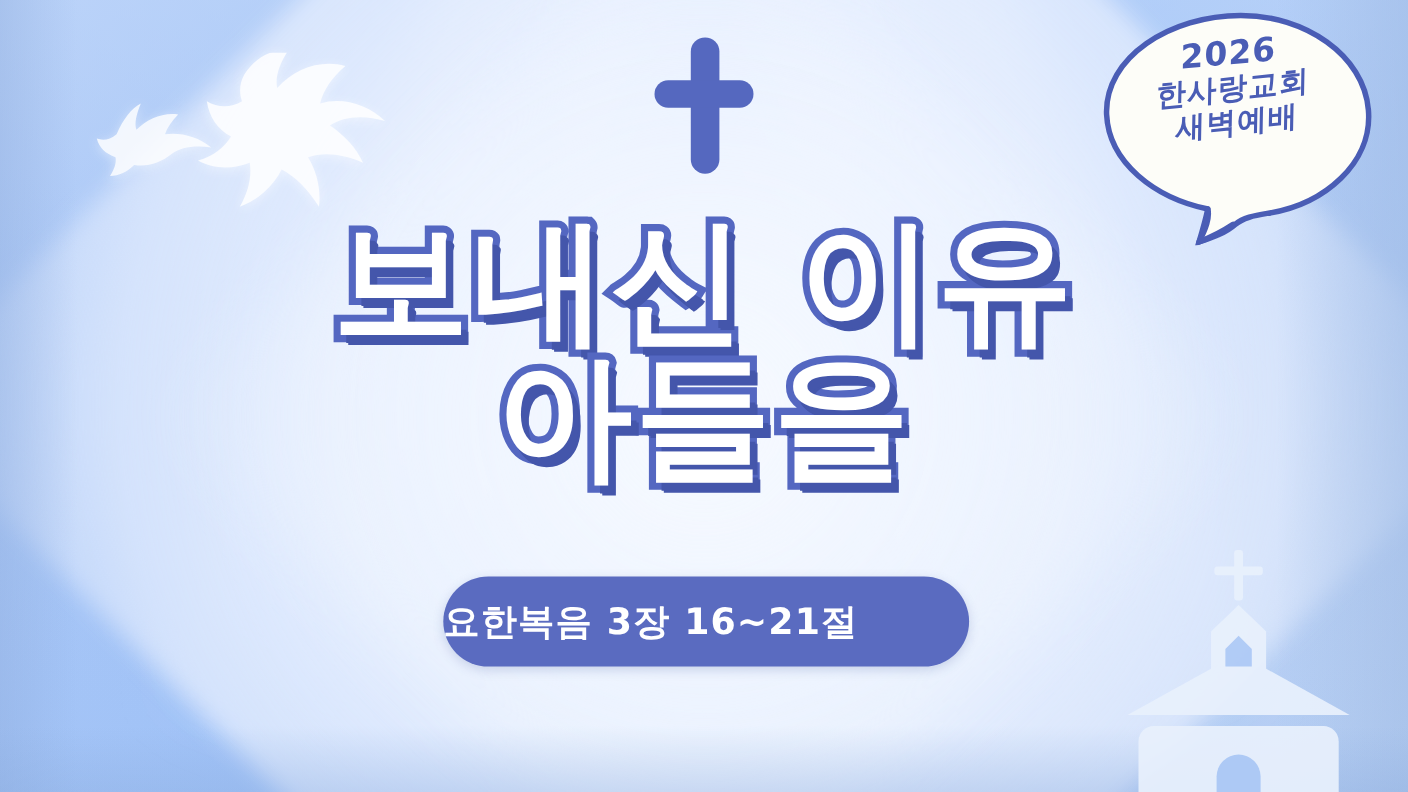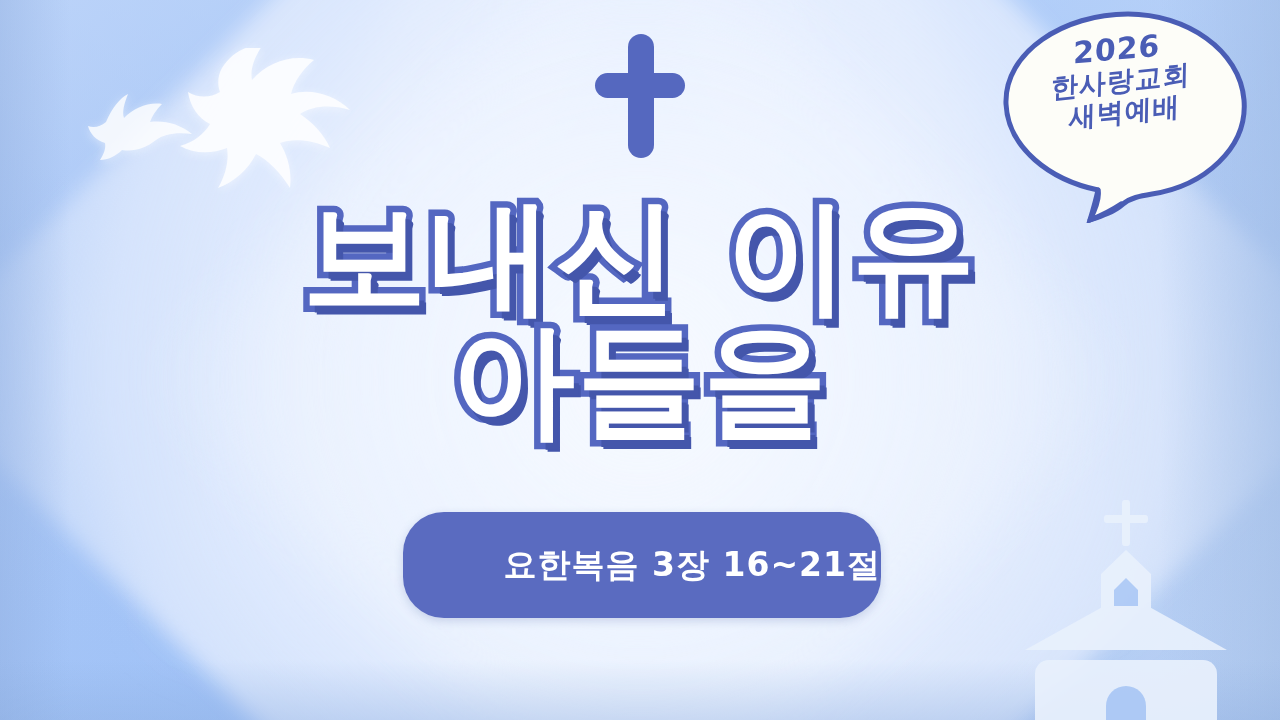--- a/index.html
+++ b/index.html
@@ -204,28 +204,28 @@
        7px 9px 0 #4456ab;
     margin: 0;
   }
   .title-line.l1 { font-size: 124px; }
   .title-line.l2 { font-size: 124px; margin-top: 8px; }
 
   
   .pill {
     position: absolute;
     left: 403px;
-    top: 512px;
+    top: 524px;
     width: 478px;
-    height: 106px;
+    height: 82px;
     background: #5a6bc0;
     border-radius: 41px;
     display: flex;
     align-items: center;
-    justify-content: flex-end;
+    justify-content: flex-start;
     box-shadow: 0 3px 10px rgba(70,92,160,0.22);
   }
   .pill-text {
     color: #ffffff;
     font-family: "DejaVu Sans", sans-serif;
     font-weight: 700;
     font-size: 33px;
     letter-spacing: 1px;
     white-space: nowrap;
   }

